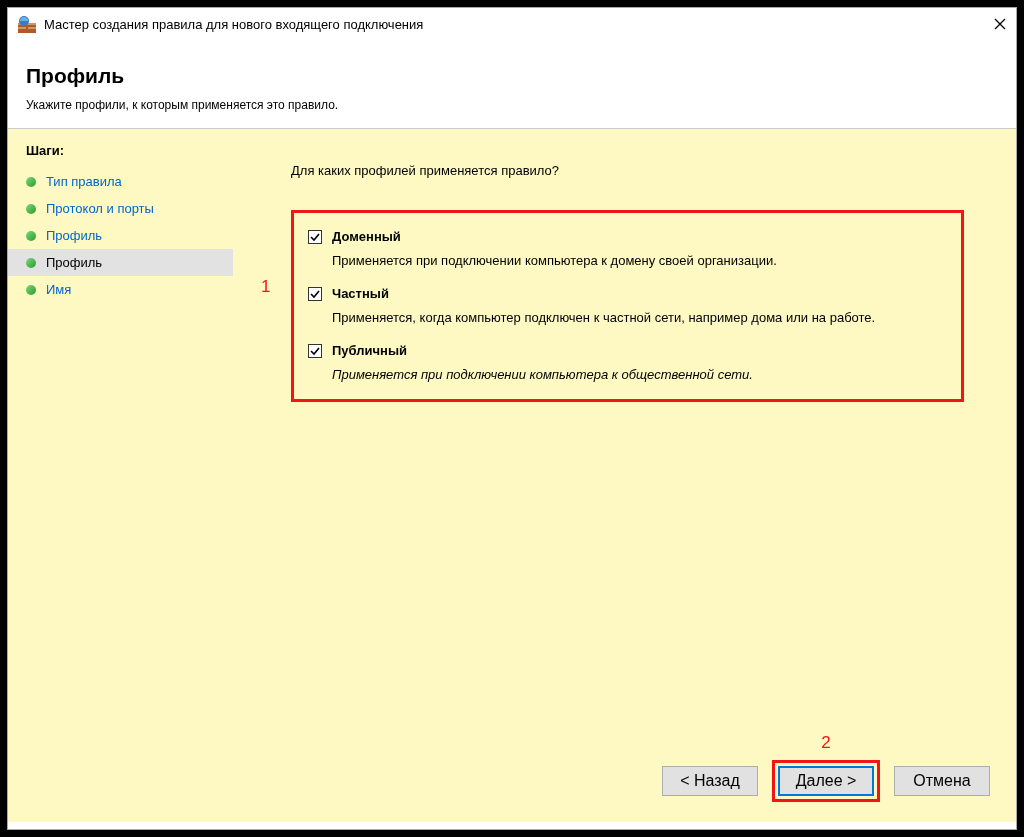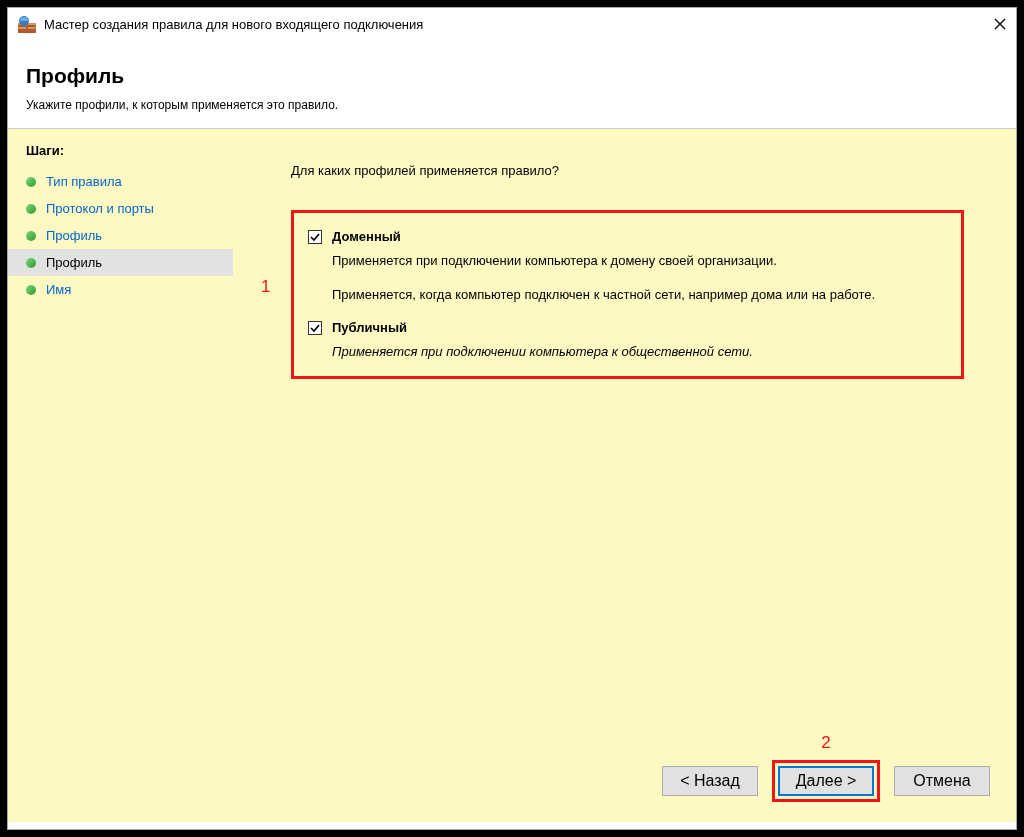--- a/index.html
+++ b/index.html
@@ -247,20 +247,28 @@
         <div class="profile-row">
           <span class="cb">
             <svg viewBox="0 0 10 10">
                 <path d="M1 5 L4 8 L9 2" stroke="#000" stroke-width="1.6" fill="none"></path>
               </svg>
           </span>
           <span class="profile-label">Доменный</span>
         </div>
         <div class="profile-desc">Применяется при подключении компьютера к домену своей организации.</div>
 
+        <div class="profile-row">
+          <span class="cb">
+            <svg viewBox="0 0 10 10">
+                <path d="M1 5 L4 8 L9 2" stroke="#000" stroke-width="1.6" fill="none"></path>
+              </svg>
+          </span>
+          <span class="profile-label">Частный</span>
+        </div>
         <div class="profile-desc">Применяется, когда компьютер подключен к частной сети, например дома или на работе.</div>
 
         <div class="profile-row">
           <span class="cb">
             <svg viewBox="0 0 10 10">
                 <path d="M1 5 L4 8 L9 2" stroke="#000" stroke-width="1.6" fill="none"></path>
               </svg>
           </span>
           <span class="profile-label">Публичный</span>
         </div>

